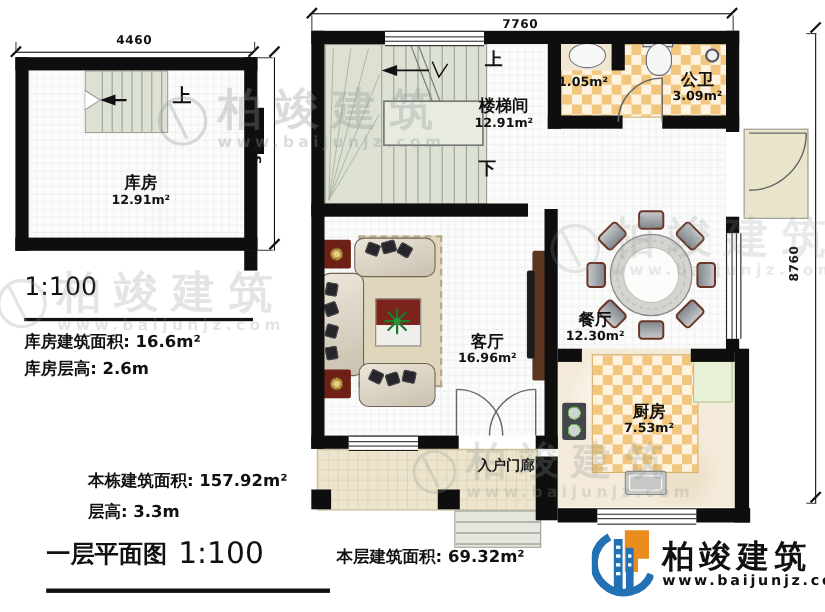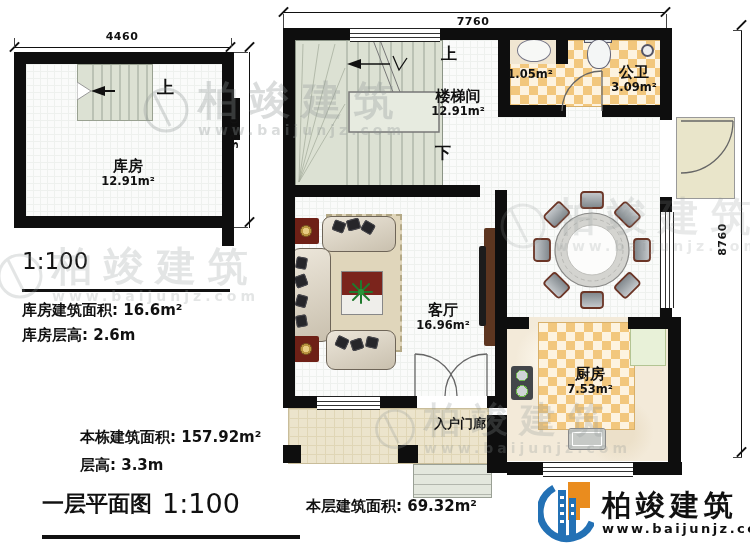--- a/index.html
+++ b/index.html
@@ -297,20 +297,24 @@
     <div class="rarea">12.91m²</div>
   </div>
   <div class="abs biglabel" style="left:435px;top:143px">下</div>
   <div class="abs room-label" style="left:504px;top:68px;width:52px">
     <div class="rarea">1.05m²</div>
   </div>
   <div class="abs room-label" style="left:606px;top:64px;width:56px">
     <div class="rname">公卫</div>
     <div class="rarea">3.09m²</div>
   </div>
+  <div class="abs room-label" style="left:510px;top:282px;width:62px">
+    <div class="rname">餐厅</div>
+    <div class="rarea">12.30m²</div>
+  </div>
   <div class="abs room-label" style="left:412px;top:302px;width:62px">
     <div class="rname">客厅</div>
     <div class="rarea">16.96m²</div>
   </div>
   <div class="abs room-label" style="left:559px;top:366px;width:62px">
     <div class="rname">厨房</div>
     <div class="rarea">7.53m²</div>
   </div>
   <div class="abs room-label" style="left:424px;top:417px;width:72px">
     <div class="rname sm">入户门廊</div>

